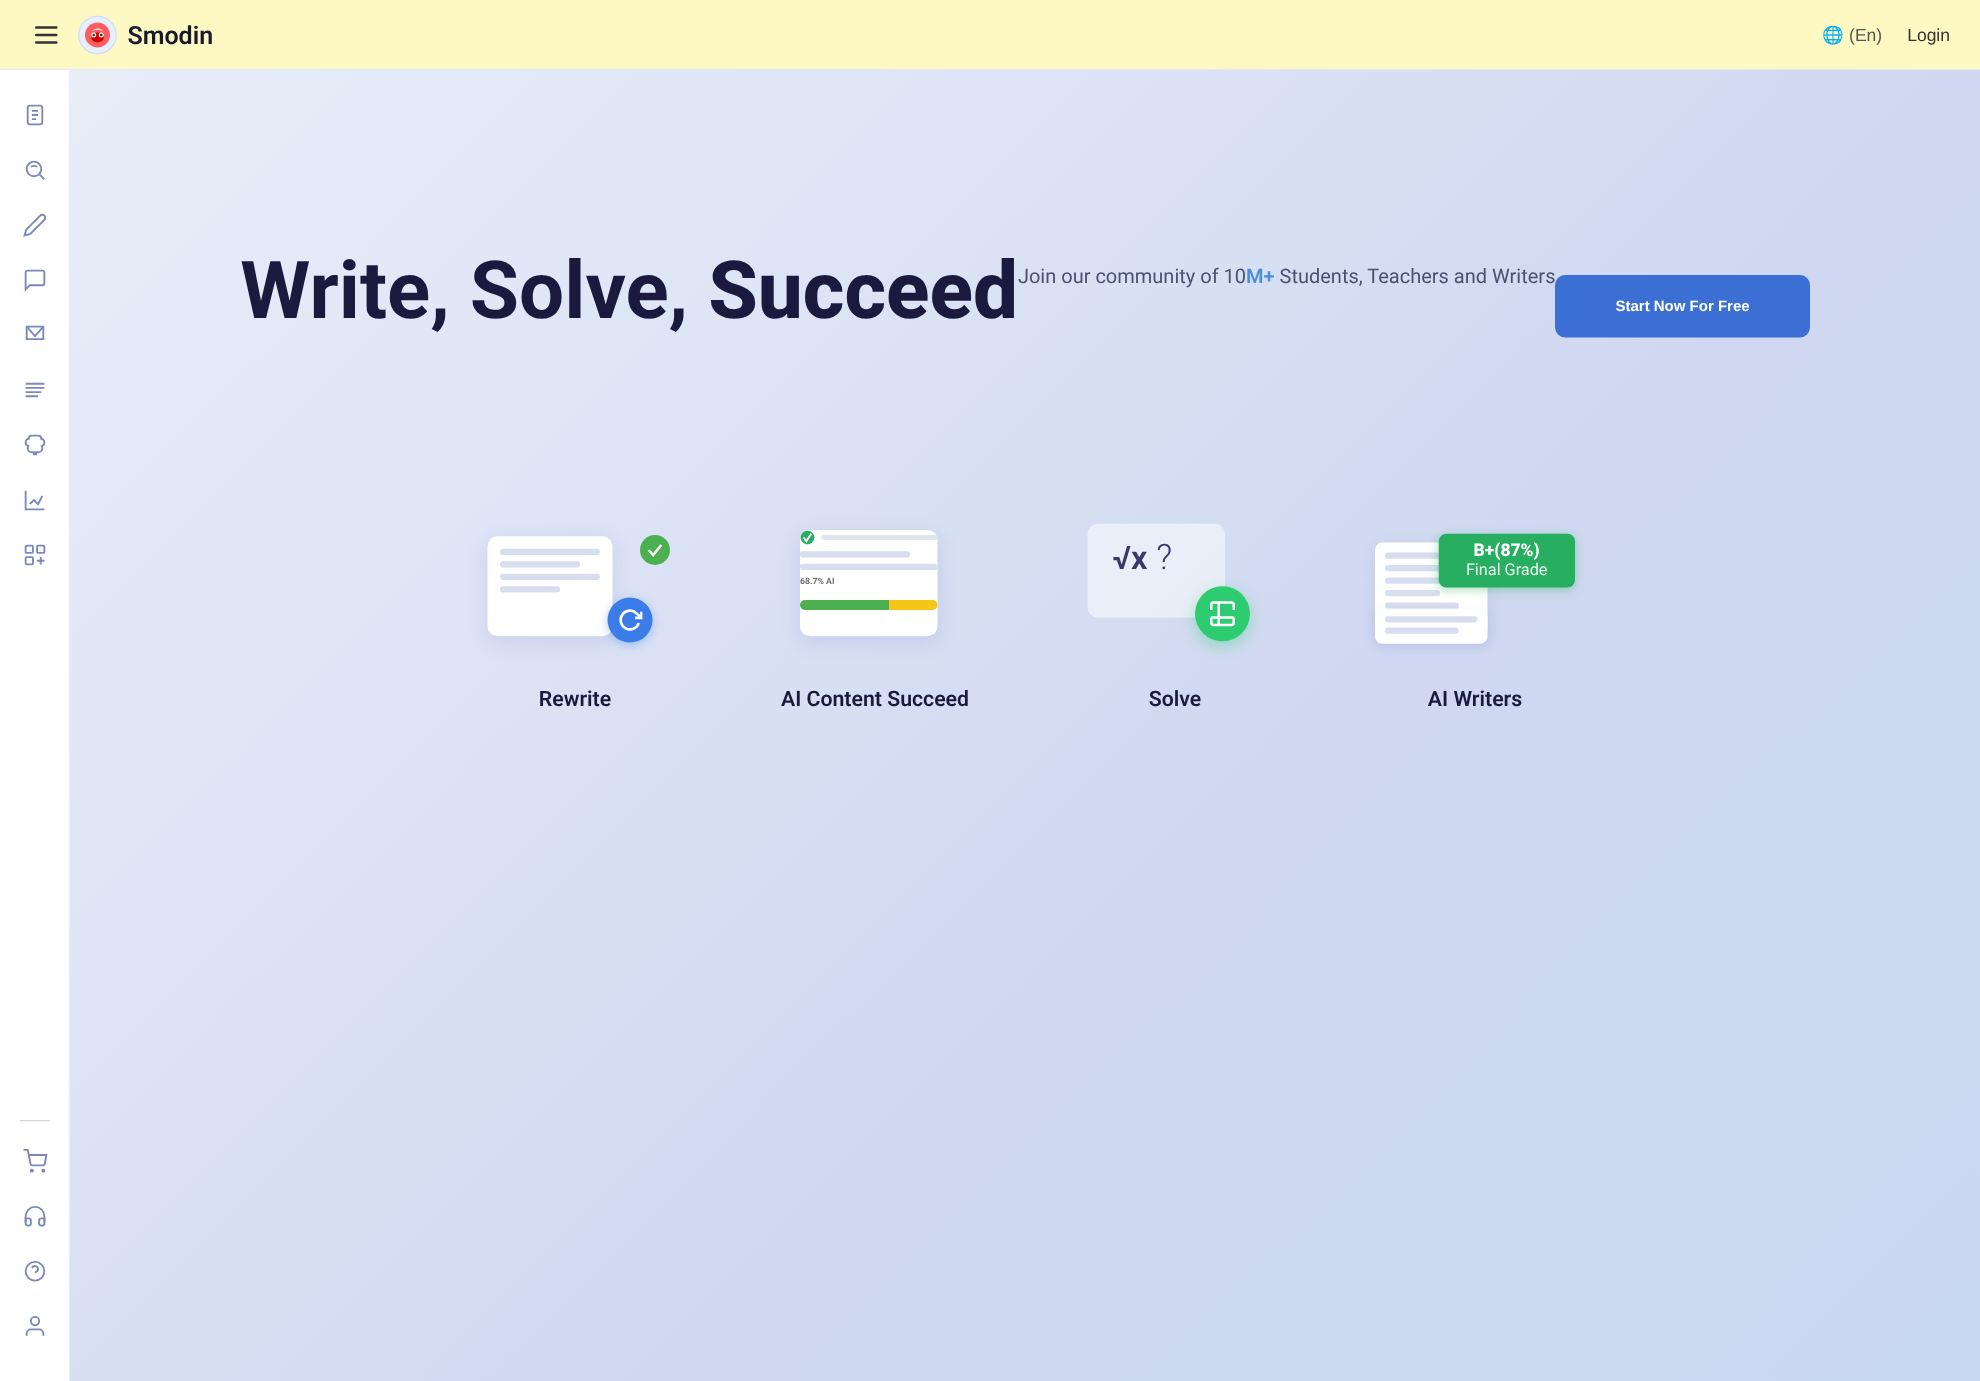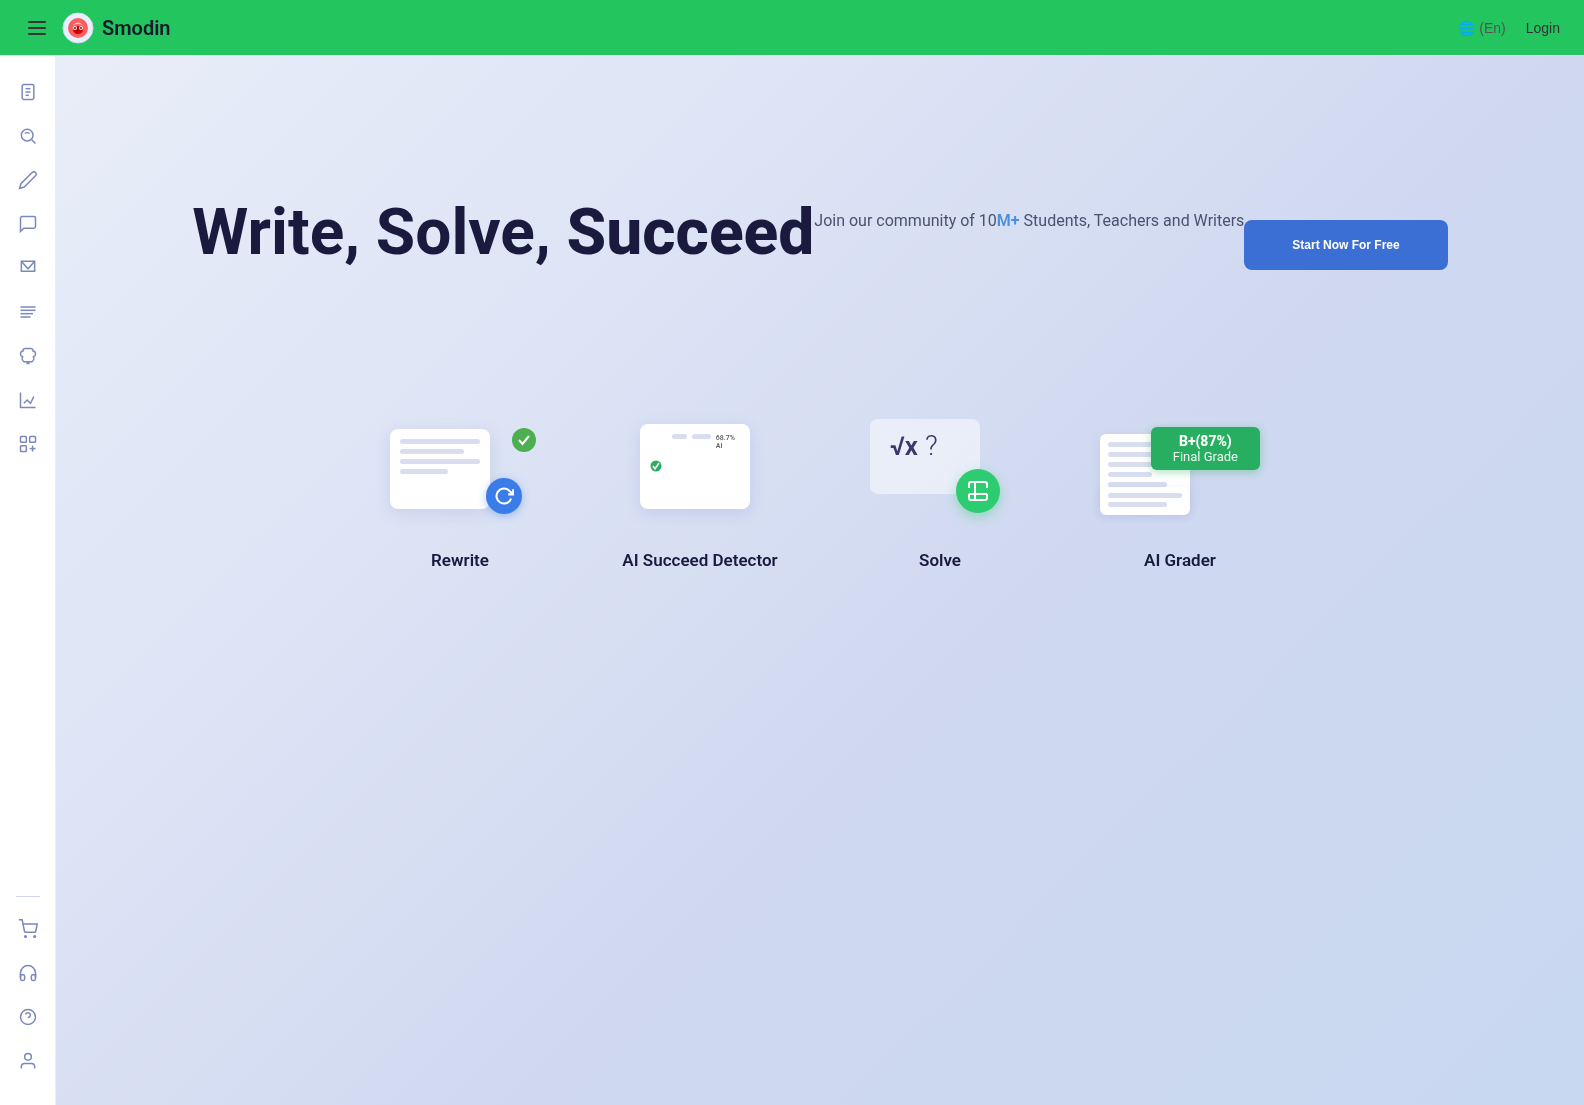--- a/index.html
+++ b/index.html
@@ -9,21 +9,21 @@
       width: 1584px;
       min-height: 1105px;
       overflow-x: hidden;
     }
 
     
     .navbar {
       position: fixed;
       top: 0; left: 0; right: 0;
       height: 56px;
-      background: #22c55e;
+      background: #fef9c3;
       border-bottom: 1px solid #e8eaf0;
       display: flex;
       align-items: center;
       padding: 0 24px;
       z-index: 100;
       justify-content: space-between;
     }
     .navbar-left {
       display: flex;
       align-items: center;
@@ -273,23 +273,22 @@
     
     .detector-doc {
       width: 110px;
       height: 85px;
       background: #fff;
       border-radius: 8px;
       box-shadow: 0 4px 16px rgba(80,100,180,0.15);
       position: absolute;
       left: 30px;
       top: 10px;
-      padding: 10px;
-      display: flex;
-      flex-direction: row;
+      display: flex;
+      flex-direction: column;
       gap: 5px;
     }
     .ai-bar {
       height: 8px;
       background: linear-gradient(90deg, #4caf50 0%, #4caf50 65%, #f5c518 65%, #f5c518 100%);
       border-radius: 4px;
       margin-top: 6px;
     }
     .ai-label {
       font-size: 7px;
@@ -565,21 +564,21 @@
                 <polyline points="3,6 5,9 9,3" stroke="#fff" stroke-width="1.5" fill="none"></polyline>
               </svg>
               <div style="height:4px;background:#e0e5f0;border-radius:2px;flex:1;"></div>
             </div>
             <div class="doc-line medium"></div>
             <div class="doc-line full"></div>
             <span class="ai-label">68.7% AI</span>
             <div class="ai-bar"></div>
           </div>
         </div>
-        <span class="feature-label">AI Succeed Detector</span>
+        <span class="feature-label">AI Content Succeed</span>
       </div>
 
       <div class="feature-card">
         <div class="feature-illustration">
           <div class="solve-container">
             <div class="math-bg"></div>
             <div class="math-box">
               <span style="font-size:26px;">√x</span> <span style="font-size:28px; font-weight:300;">?</span>
             </div>
             <div class="solve-badge">
@@ -606,18 +605,18 @@
               <div class="grade-main">B+(87%)</div>
               <div class="grade-sub">Final Grade</div>
             </div>
 
             <div style="position:absolute;left:10px;top:68px;width:90px;height:28px;background:#fff;border-radius:6px;box-shadow:0 2px 8px rgba(80,100,180,0.1);padding:6px 8px;display:flex;flex-direction:column;gap:4px;">
               <div class="doc-line full"></div>
               <div class="doc-line medium"></div>
             </div>
           </div>
         </div>
-        <span class="feature-label">AI Grader</span>
+        <span class="feature-label">AI Writers</span>
       </div>
 
     </section>
   </main>
 </div>
 
 </body></html>

